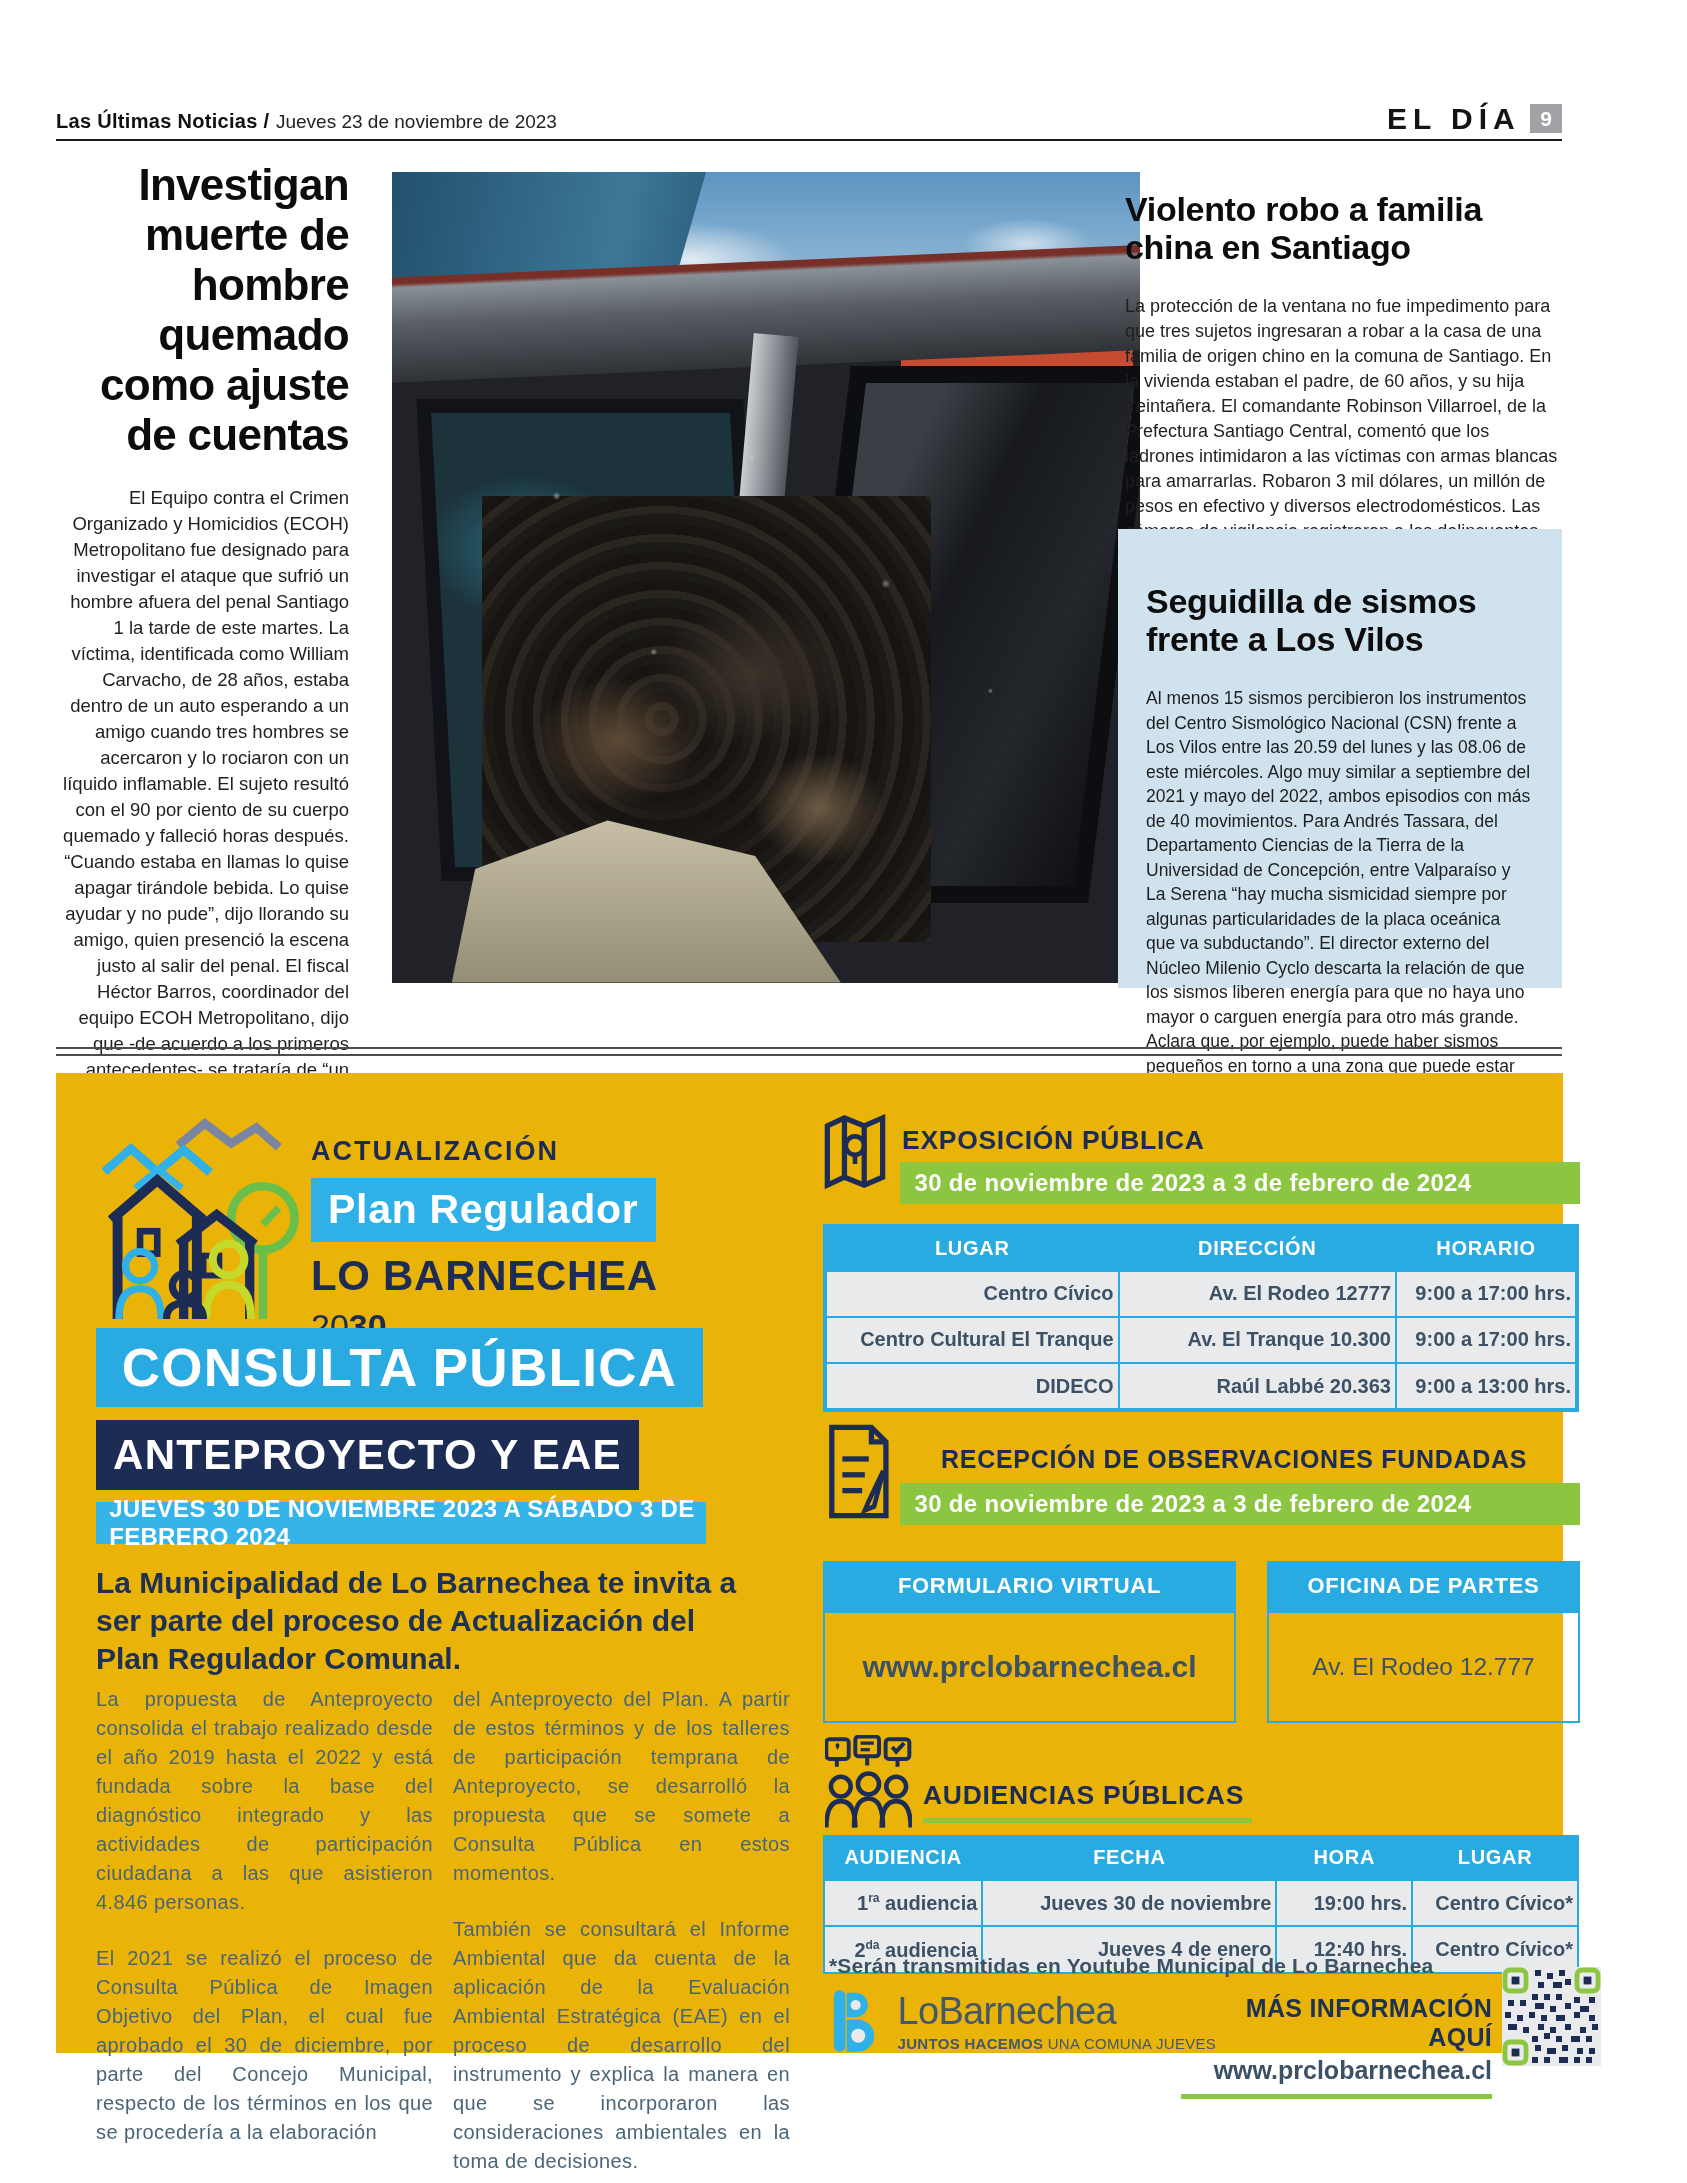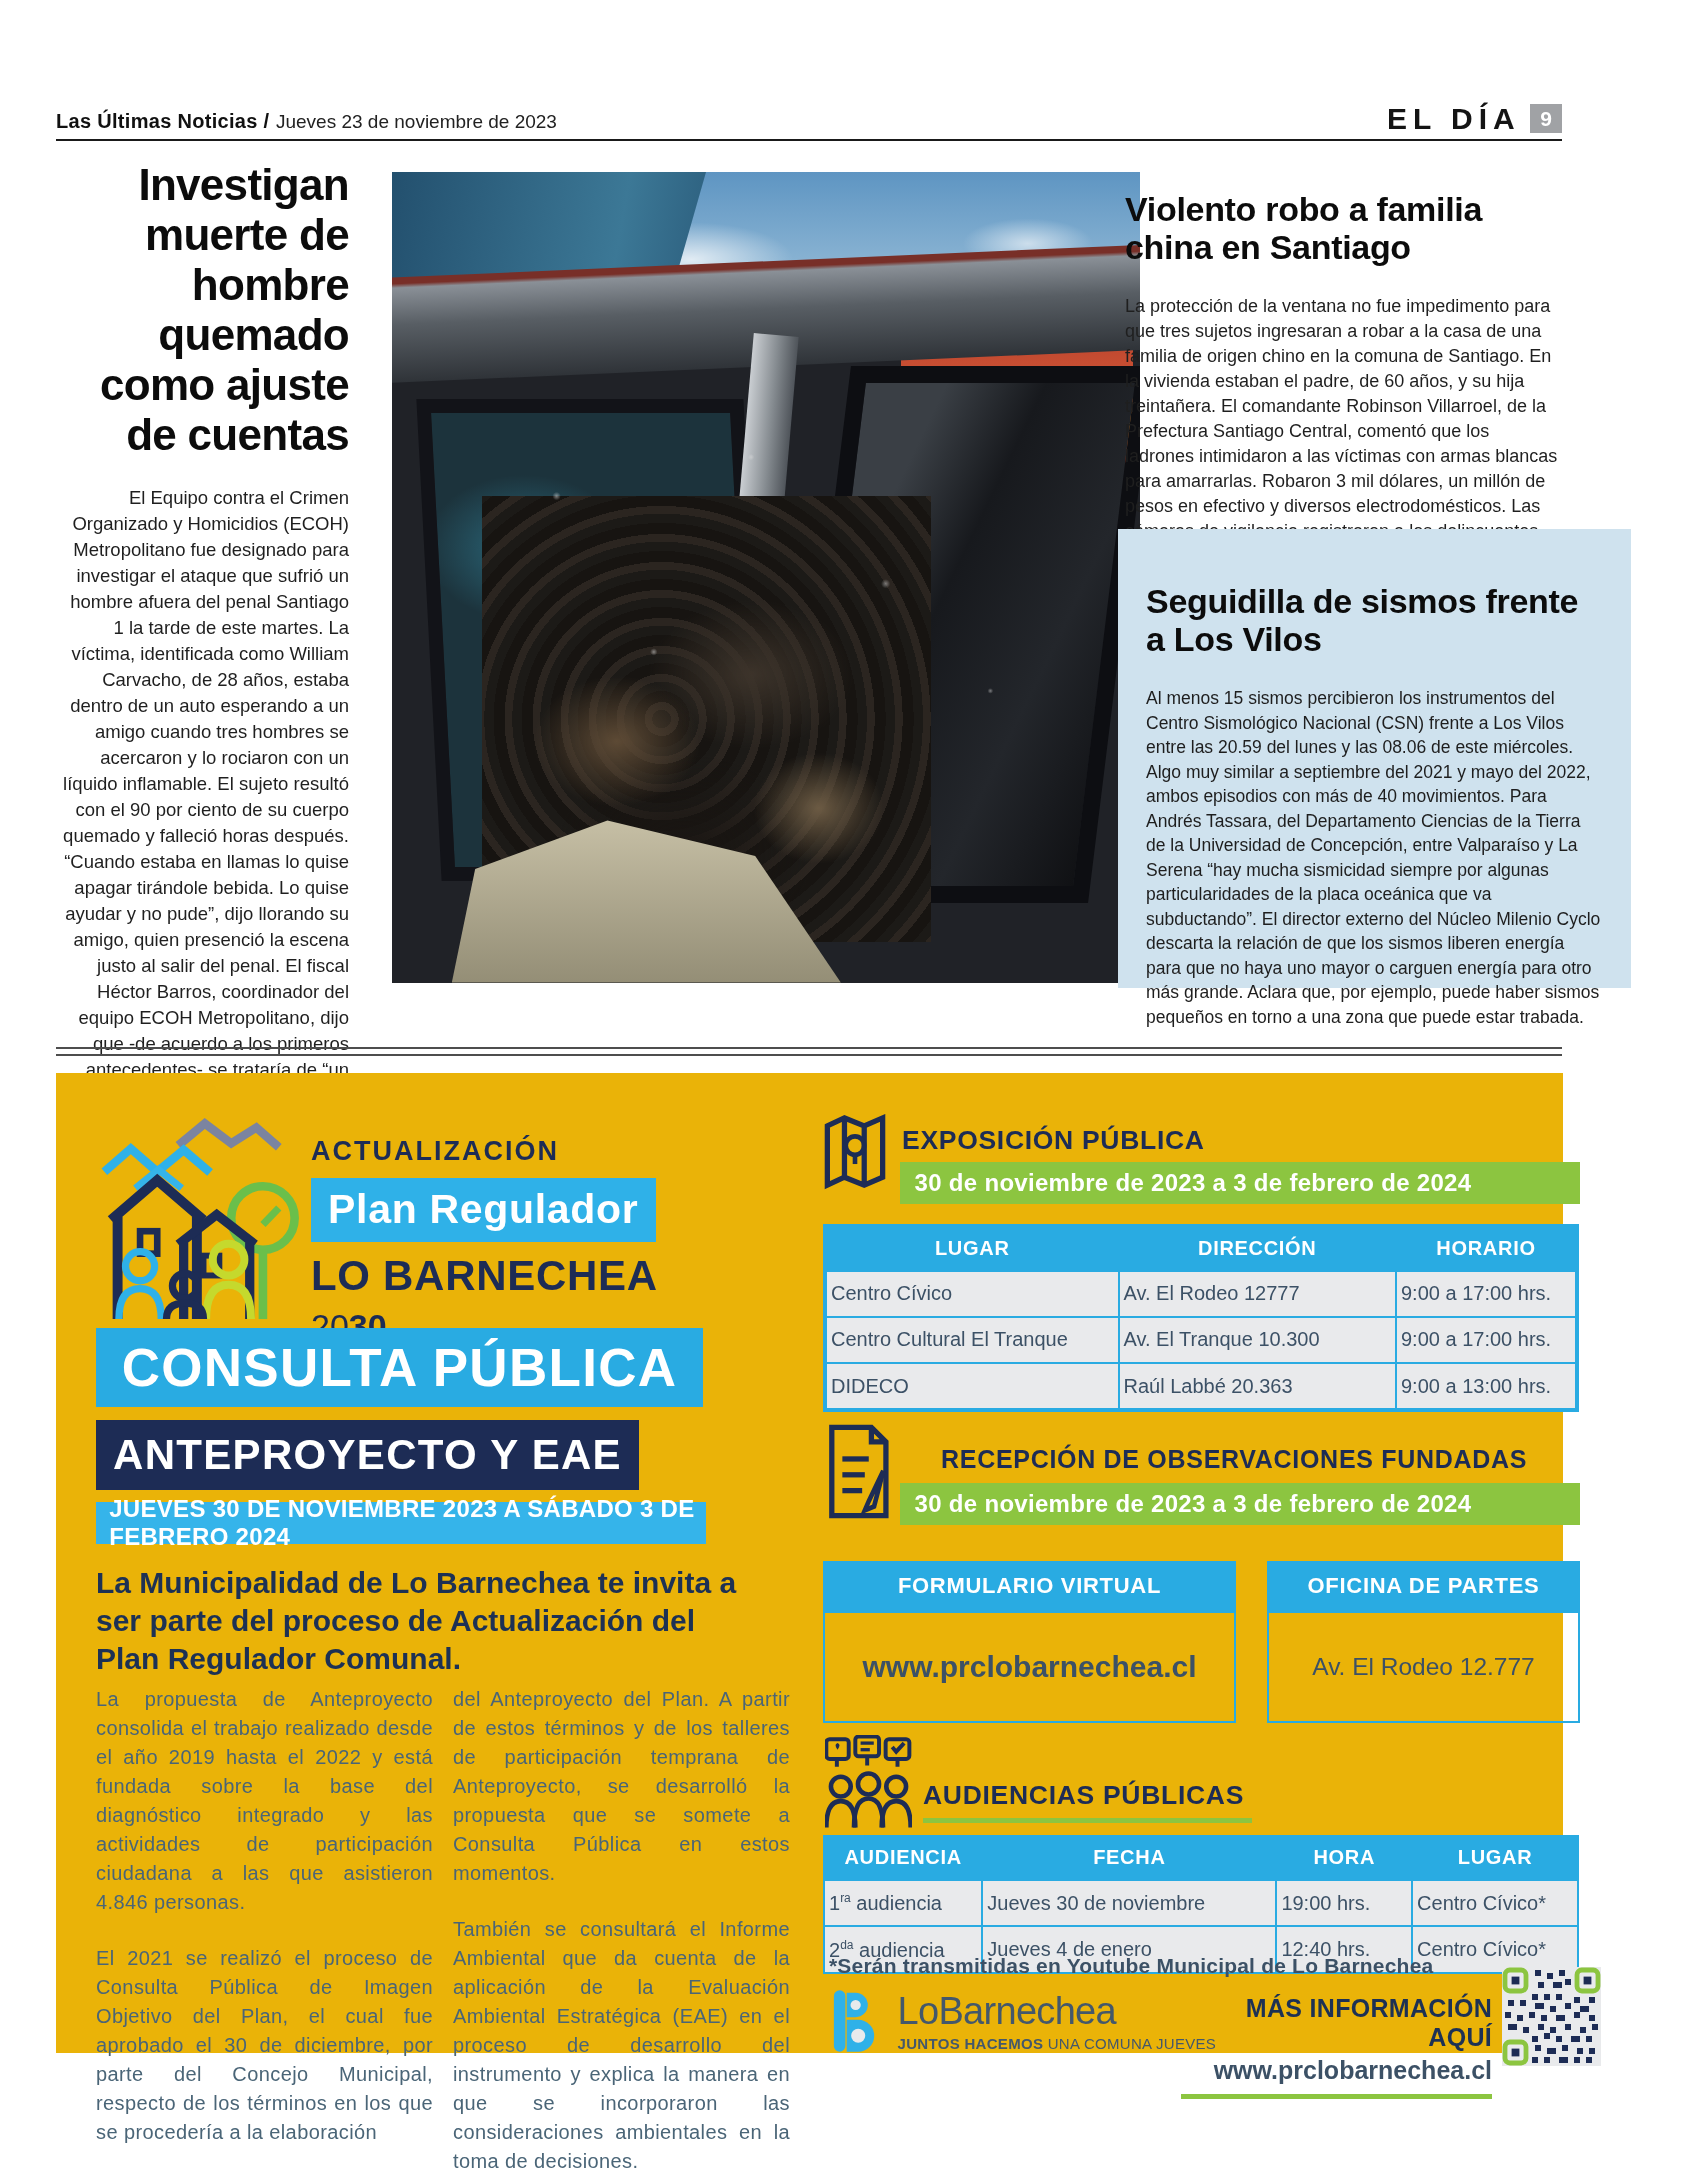--- a/index.html
+++ b/index.html
@@ -55,21 +55,21 @@
      background:radial-gradient(6px 6px at 22% 30%, #e8e8e8, rgba(0,0,0,0) 70%),
                 radial-gradient(4.6px 4.6px at 48% 22%, #dcdcdc, rgba(0,0,0,0) 70%),
                 radial-gradient(6.6px 6.6px at 66% 48%, #cfcfcf, rgba(0,0,0,0) 70%),
                 radial-gradient(5.3px 5.3px at 35% 62%, #e2e2e2, rgba(0,0,0,0) 70%),
                 radial-gradient(4px 4px at 80% 70%, #d8d8d8, rgba(0,0,0,0) 70%);}
 
   
   .right-top{position:absolute;left:1125px;top:162px;width:438px;}
   .rt-title{font-weight:bold;font-size:34px;line-height:38px;color:#0c0c0c;letter-spacing:-0.3px;}
   .rt-body{margin-top:18.5px;font-size:18px;line-height:25px;color:#1f1f1f;}
-  .right-box{position:absolute;left:1118px;top:529px;width:513px;height:459px;background:#cfe2ee;box-sizing:border-box;padding:25px 28px;}
+  .right-box{position:absolute;left:1118px;top:529px;width:444px;height:459px;background:#cfe2ee;box-sizing:border-box;padding:25px 28px;}
   .rb-title{font-weight:bold;font-size:34px;line-height:38px;color:#0c0c0c;letter-spacing:-0.3px;}
   .rb-body{margin-top:17px;font-size:17.5px;line-height:24.5px;color:#1e1e1e;}
 
   
   .divider{position:absolute;left:56px;top:1047px;width:1506px;height:5.3px;
            border-top:2.6px solid #4d4d4d;border-bottom:2.6px solid #4d4d4d;}
 
   
   .ad{position:absolute;left:56px;top:1073px;width:1507px;height:980px;background:#eab308;}
   .ad *{box-sizing:border-box;}
@@ -104,21 +104,21 @@
   .expo-title{position:absolute;left:846px;top:52px;}
   .band1{position:absolute;left:844px;top:89px;width:680px;height:42px;}
   .table1{position:absolute;left:767px;top:151px;width:756px;border:2px solid #29abe2;}
   .band2{position:absolute;left:844px;top:410px;width:680px;height:42px;}
   .recep-icon{position:absolute;left:769px;top:349px;}
   .recep-title{position:absolute;left:885px;top:372px;font-size:25px;}
 
   .adtable{width:100%;border-collapse:collapse;}
   .adtable th{background:#29abe2;color:#fff;font-weight:bold;font-size:20px;letter-spacing:0.7px;
               padding:9.3px 4px;border:2px solid #29abe2;}
-  .adtable td{background:#e9eaec;color:#3c5166;font-weight:normal;font-size:20px;text-align:left;
+  .adtable td{background:#e9eaec;color:#3c5166;font-weight:bold;font-size:20px;text-align:right;
               padding:10.6px 4px;border:2px solid #29abe2;}
   .adtable sup{font-size:12px;}
 
   .vbox{position:absolute;top:488px;}
   .vbox-h{background:#29abe2;color:#fff;font-weight:bold;font-size:22px;height:50px;
           display:flex;align-items:center;justify-content:center;letter-spacing:0.7px;}
   .vbox-c{border:2px solid #29abe2;height:112px;display:flex;align-items:center;justify-content:center;
           color:#3c5166;}
   .vbox1{left:767px;width:413px;}
   .vbox1 .vbox-c{font-size:30px;font-weight:bold;}

